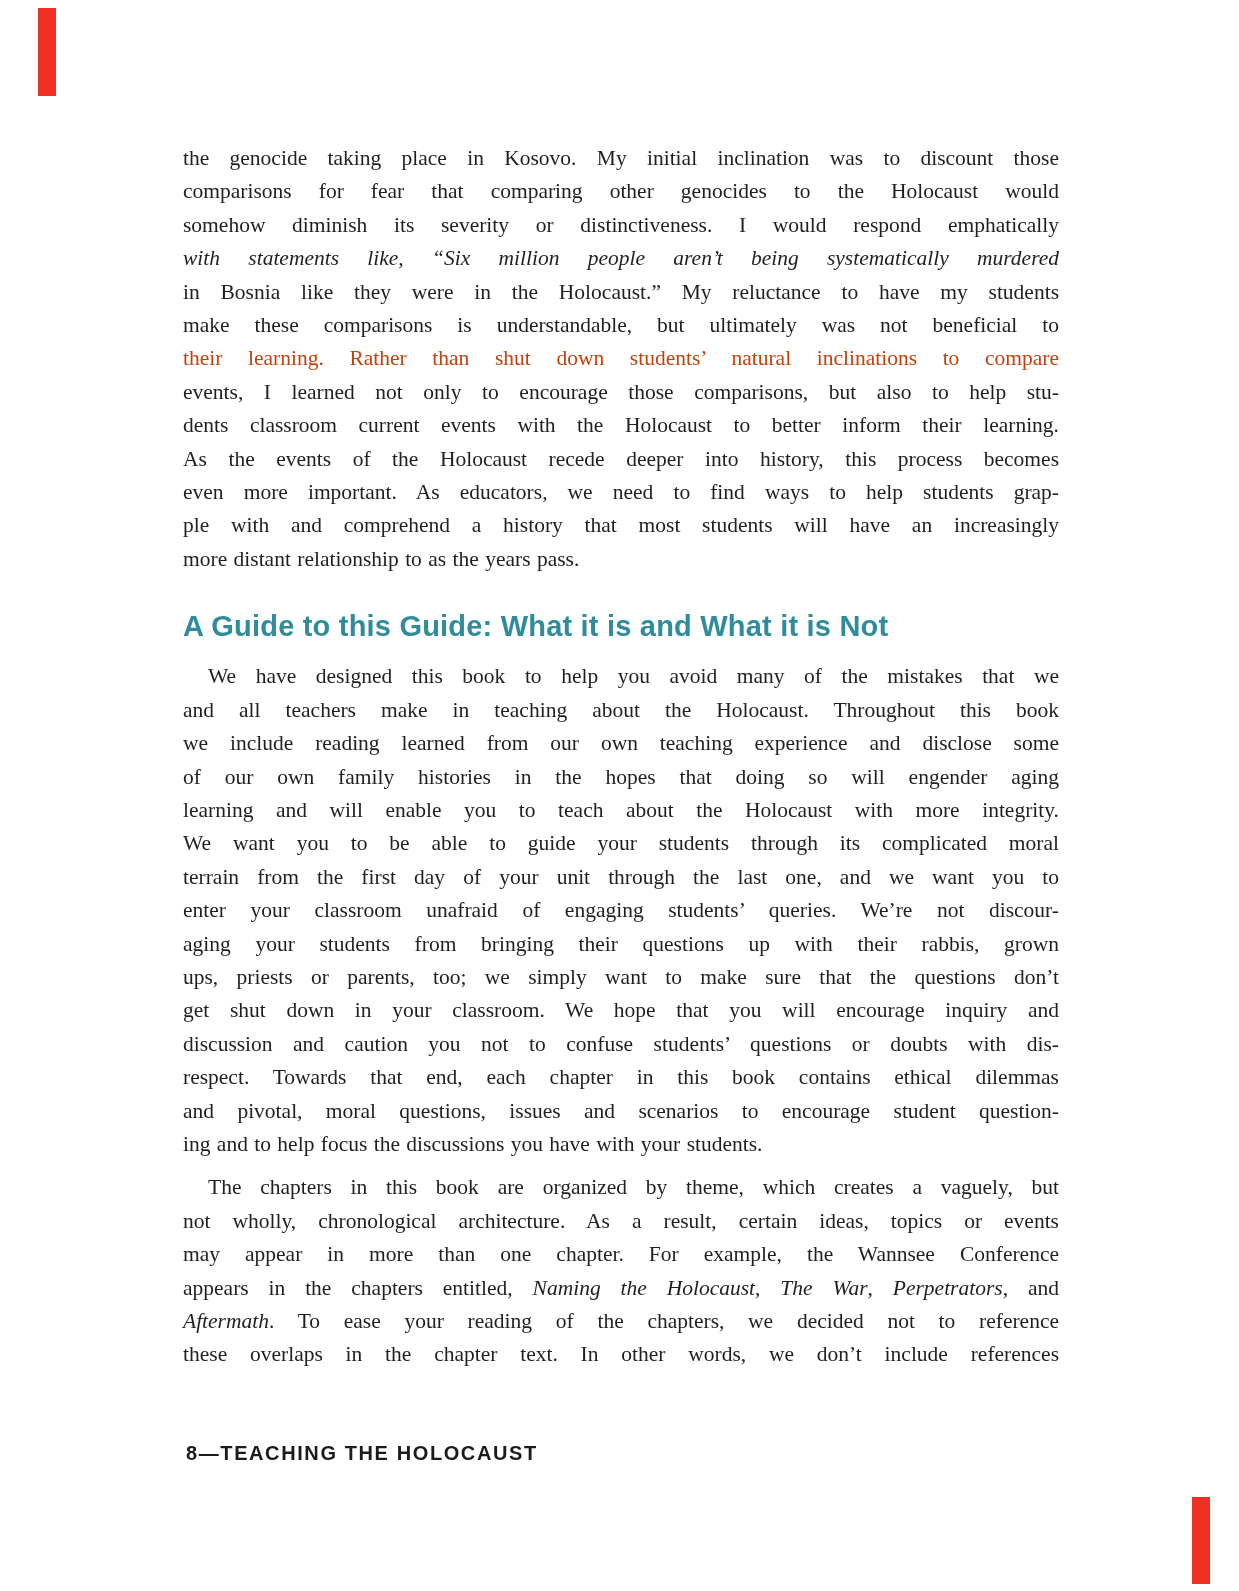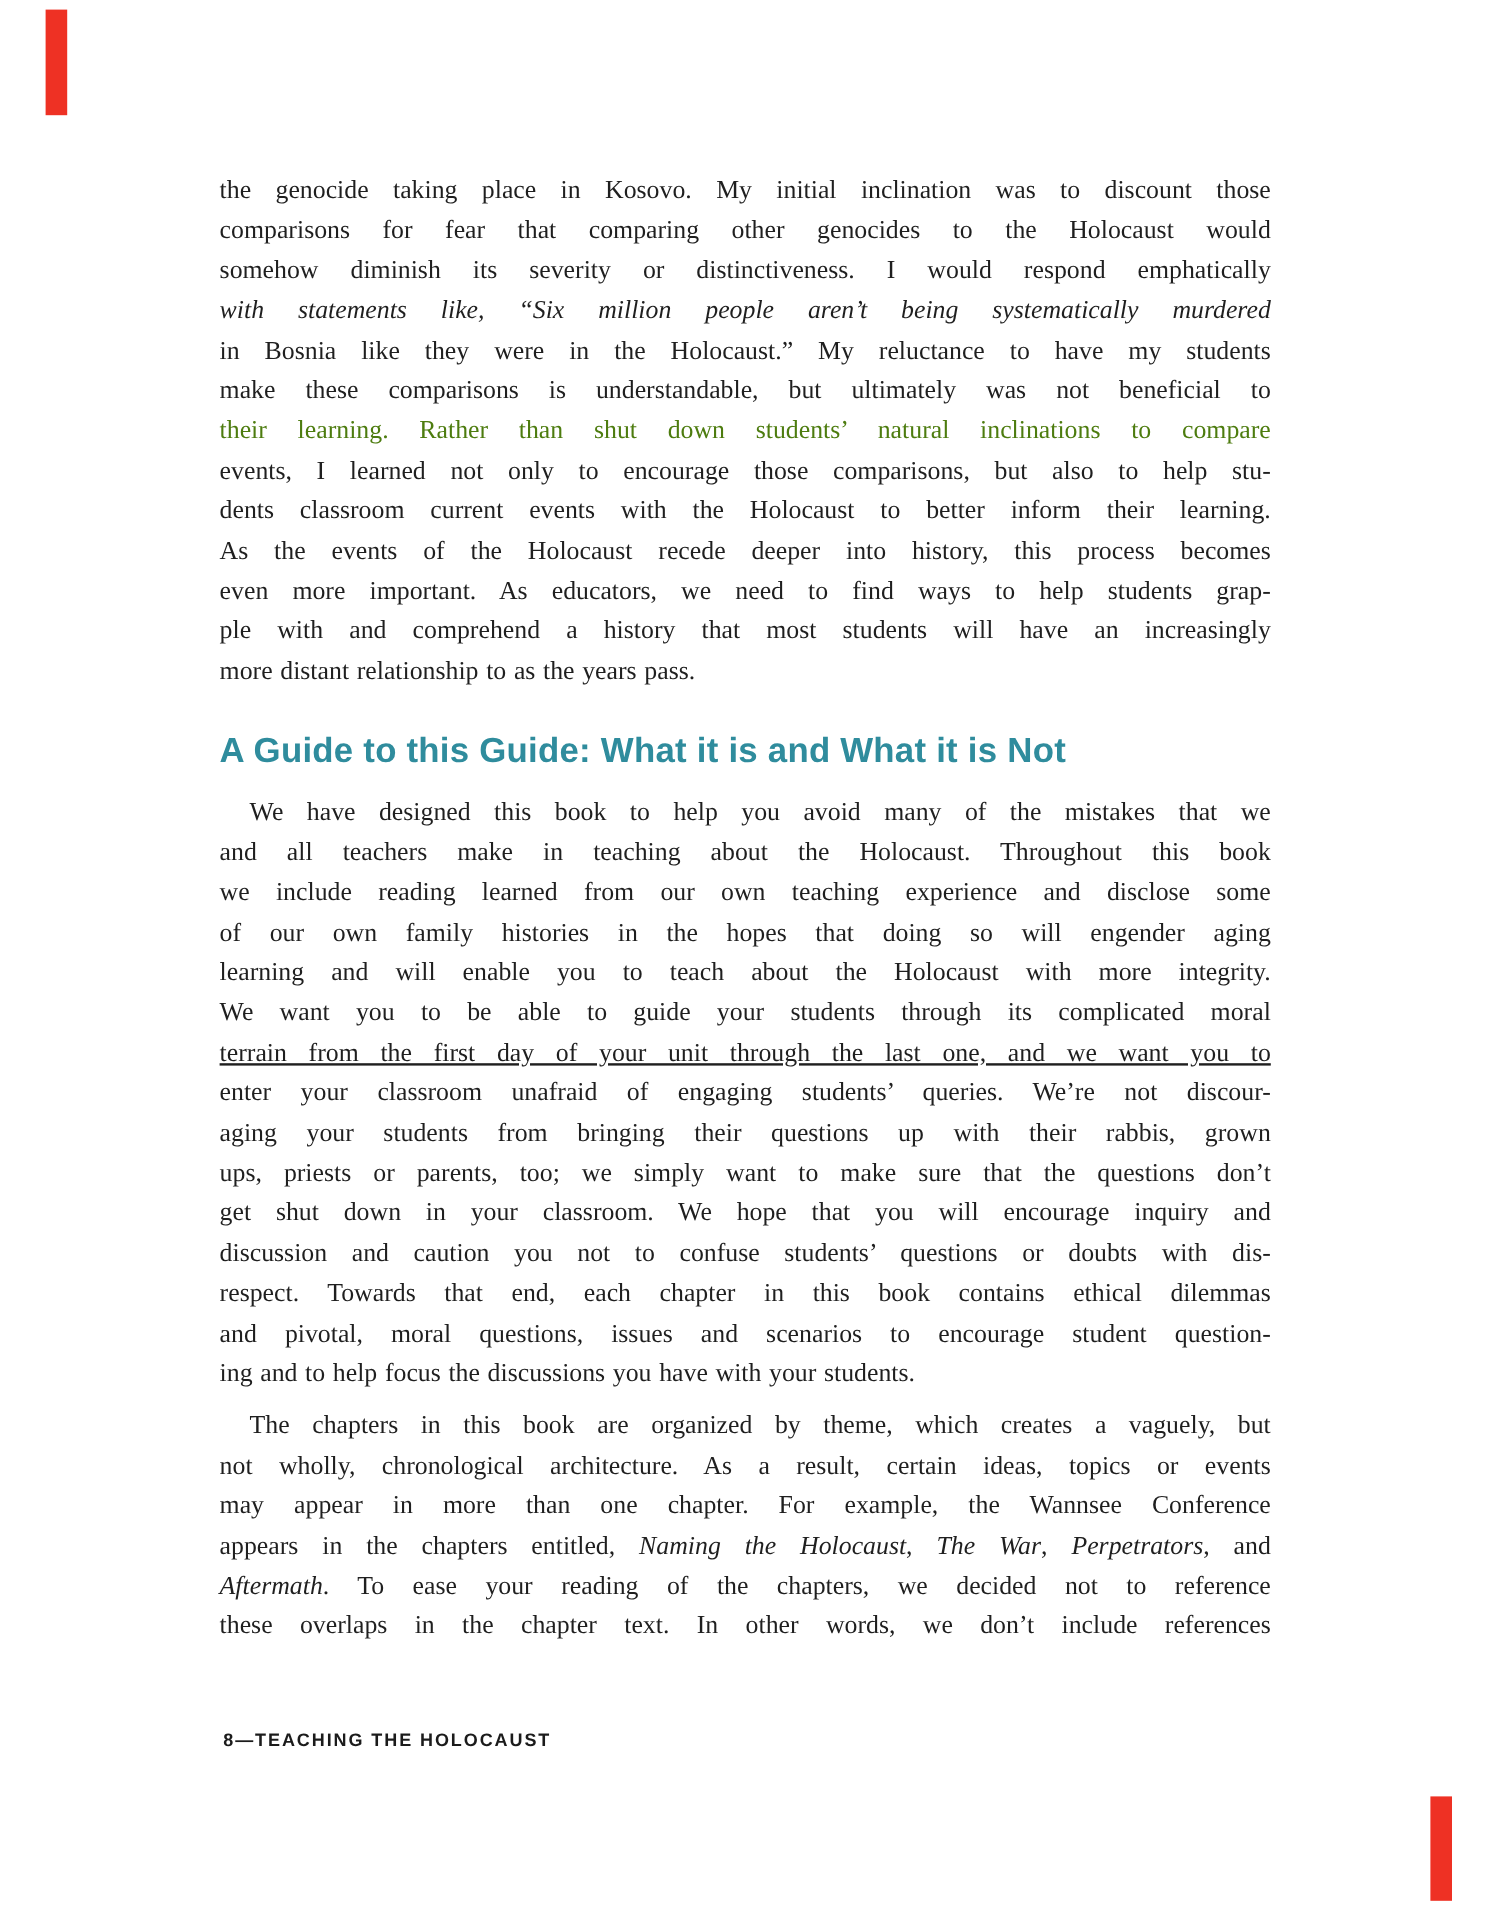--- a/index.html
+++ b/index.html
@@ -39,21 +39,21 @@
     margin-bottom: 16px;
   }
   .para { margin: 0; }
   .para.p3 { margin-top: 10px; }
   .footer {
     position: absolute;
     left: 186px;
     top: 1442px;
     font-family: "Liberation Sans", sans-serif;
     font-weight: bold;
-    font-size: 15px;
+    font-size: 20px;
     letter-spacing: 1.6px;
     color: #1b1b1b;
     white-space: nowrap;
   }
   .red-mark { position: absolute; }
   .red-mark.top-left    { left: 38px;   top: 8px;    width: 18px; height: 88px; }
   .red-mark.bottom-right{ left: 1192px; top: 1497px; width: 18px; height: 87px; }
 </style>
 </head>
 <body>
@@ -63,37 +63,37 @@
   <div class="red-mark top-left" style="background: rgb(238, 49, 36);"></div>
 
   <div class="text-block">
     <div class="para p1">
         <div class="line" style="color: rgb(31, 31, 31);"><span>the genocide taking place in Kosovo. My initial inclination was to discount those</span></div>
         <div class="line" style="color: rgb(31, 31, 31);"><span>comparisons for fear that comparing other genocides to the Holocaust would</span></div>
         <div class="line" style="color: rgb(31, 31, 31);"><span>somehow diminish its severity or distinctiveness. I would respond emphatically</span></div>
         <div class="line" style="color: rgb(31, 31, 31); font-style: italic;"><span>with statements like, “Six million people aren’t being systematically murdered</span></div>
         <div class="line" style="color: rgb(31, 31, 31);"><span>in Bosnia like they were in the Holocaust.” My reluctance to have my students</span></div>
         <div class="line" style="color: rgb(31, 31, 31);"><span>make these comparisons is understandable, but ultimately was not beneficial to</span></div>
-        <div class="line" style="color: #4d7c0f;"><span>their learning. Rather than shut down students’ natural inclinations to compare</span></div>
+        <div class="line" style="color: #c2410c;"><span>their learning. Rather than shut down students’ natural inclinations to compare</span></div>
         <div class="line" style="color: rgb(31, 31, 31);"><span>events, I learned not only to encourage those comparisons, but also to help stu-</span></div>
         <div class="line" style="color: rgb(31, 31, 31);"><span>dents classroom current events with the Holocaust to better inform their learning.</span></div>
         <div class="line" style="color: rgb(31, 31, 31);"><span>As the events of the Holocaust recede deeper into history, this process becomes</span></div>
         <div class="line" style="color: rgb(31, 31, 31);"><span>even more important. As educators, we need to find ways to help students grap-</span></div>
         <div class="line" style="color: rgb(31, 31, 31);"><span>ple with and comprehend a history that most students will have an increasingly</span></div>
         <div class="line short" style="color: rgb(31, 31, 31);"><span>more distant relationship to as the years pass.</span></div>
       </div>
     <div class="heading" style="color: rgb(47, 140, 157);">A Guide to this Guide: What it is and What it is Not</div>
     <div class="para p2">
         <div class="line indent" style="color: rgb(31, 31, 31);"><span>We have designed this book to help you avoid many of the mistakes that we</span></div>
         <div class="line" style="color: rgb(31, 31, 31);"><span>and all teachers make in teaching about the Holocaust. Throughout this book</span></div>
         <div class="line" style="color: rgb(31, 31, 31);"><span>we include reading learned from our own teaching experience and disclose some</span></div>
         <div class="line" style="color: rgb(31, 31, 31);"><span>of our own family histories in the hopes that doing so will engender aging</span></div>
         <div class="line" style="color: rgb(31, 31, 31);"><span>learning and will enable you to teach about the Holocaust with more integrity.</span></div>
         <div class="line" style="color: rgb(31, 31, 31);"><span>We want you to be able to guide your students through its complicated moral</span></div>
-        <div class="line" style="color: rgb(31, 31, 31); text-decoration: underline;"><span>terrain from the first day of your unit through the last one, and we want you to</span></div>
+        <div class="line" style="color: rgb(31, 31, 31);"><span>terrain from the first day of your unit through the last one, and we want you to</span></div>
         <div class="line" style="color: rgb(31, 31, 31);"><span>enter your classroom unafraid of engaging students’ queries. We’re not discour-</span></div>
         <div class="line" style="color: rgb(31, 31, 31);"><span>aging your students from bringing their questions up with their rabbis, grown</span></div>
         <div class="line" style="color: rgb(31, 31, 31);"><span>ups, priests or parents, too; we simply want to make sure that the questions don’t</span></div>
         <div class="line" style="color: rgb(31, 31, 31);"><span>get shut down in your classroom. We hope that you will encourage inquiry and</span></div>
         <div class="line" style="color: rgb(31, 31, 31);"><span>discussion and caution you not to confuse students’ questions or doubts with dis-</span></div>
         <div class="line" style="color: rgb(31, 31, 31);"><span>respect. Towards that end, each chapter in this book contains ethical dilemmas</span></div>
         <div class="line" style="color: rgb(31, 31, 31);"><span>and pivotal, moral questions, issues and scenarios to encourage student question-</span></div>
         <div class="line short" style="color: rgb(31, 31, 31);"><span>ing and to help focus the discussions you have with your students.</span></div>
       </div>
     <div class="para p3">

